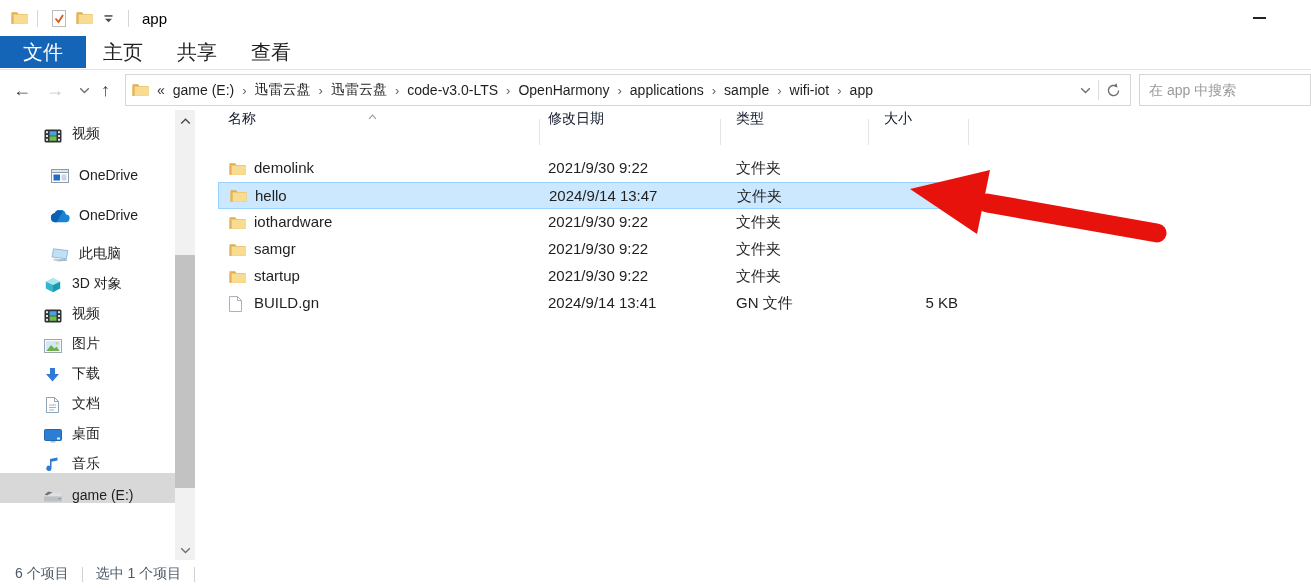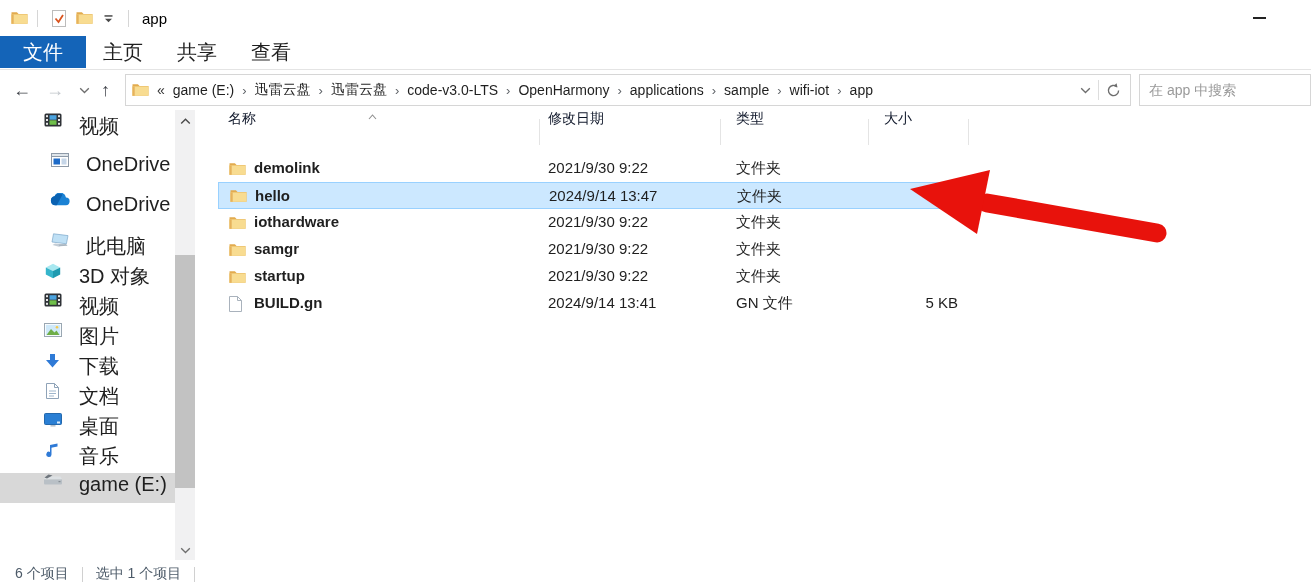--- a/index.html
+++ b/index.html
@@ -39,21 +39,21 @@
 .crumb{padding:0 6px;cursor:default;}
 .crumb-sep{color:#5f6368;padding:0 2px;font-size:13px;}
 .crumb-prefix{margin:0 2px 0 8px;color:#333;font-size:14px;}
 .addr-right{margin-left:auto;display:flex;align-items:center;gap:7px;padding-right:3px;flex-shrink:0;}
 .vsep2{width:1px;height:20px;background:#ddd;}
 #search{width:152px;height:30px;border:1px solid #d6d6d6;margin-left:8px;padding:0 9px;font-size:14px;color:#333;flex-shrink:0;outline:none;font-family:inherit;}
 #search::placeholder{color:#9a9a9a;}
 
 
 #sidebar{position:absolute;top:110px;left:0;width:175px;bottom:28px;overflow:hidden;}
-.side-item{height:30px;display:flex;align-items:flex-start;gap:16px;font-size:20px;cursor:default;}
+.side-item{height:30px;display:flex;align-items:flex-end;gap:9px;font-size:14px;cursor:default;}
 .side-item.lvl0{padding-left:27px;margin-left:22px;}
 .side-item.lvl1{padding-left:42px;}
 .side-item.gap{margin-top:10px;}
 .side-item:first-child{margin-top:3px;}
 .side-item .icon{width:21px;flex-shrink:0;}
 .side-item.selected{background:#d8d8d8;}
 #side-scroll{position:absolute;left:175px;top:110px;width:20px;bottom:28px;background:#f1f1f2;}
 .sarrow{position:absolute;left:0;width:20px;height:14px;display:flex;align-items:center;justify-content:center;}
 .sarrow.up{top:4px;}
 .sarrow.down{bottom:3px;}
@@ -61,21 +61,21 @@
 
 
 #filepane{position:absolute;left:200px;top:110px;right:0;bottom:28px;background:#fff;}
 .hdr-label{position:absolute;top:0;font-size:14px;color:#0f172a;cursor:default;}
 .hdr-sep{position:absolute;top:9px;width:1px;height:26px;background:#e4e4e4;}
 .sortchev{position:absolute;top:4px;left:168px;}
 #file-rows{position:absolute;top:45px;left:18px;}
 .frow{position:relative;width:748px;height:27px;font-size:15px;box-sizing:border-box;}
 .frow.selected{background:var(--sel-bg);border:1px solid var(--sel-border);}
 .frow .row-ic{position:absolute;left:11px;top:50%;transform:translateY(-50%);}
-.c-name{position:absolute;left:36px;line-height:26px;font-weight:bold;}
+.c-name{position:absolute;left:36px;line-height:26px;}
 .c-date{position:absolute;left:330px;line-height:26px;color:#1f1f1f;}
 .c-type{position:absolute;left:518px;line-height:26px;color:#1f1f1f;text-align:right;}
 .c-size{position:absolute;left:640px;width:100px;text-align:right;line-height:26px;color:#1f1f1f;}
 
 
 #statusbar{position:absolute;left:0;right:0;bottom:0;height:28px;display:flex;align-items:center;gap:13px;padding-left:15px;font-size:14px;color:#4c5a68;background:#fff;}
 .ssep{width:1px;height:15px;background:#d0d0d0;}
 
 
 #arrow-overlay{position:absolute;left:0;top:0;width:1311px;height:588px;pointer-events:none;z-index:40;}

